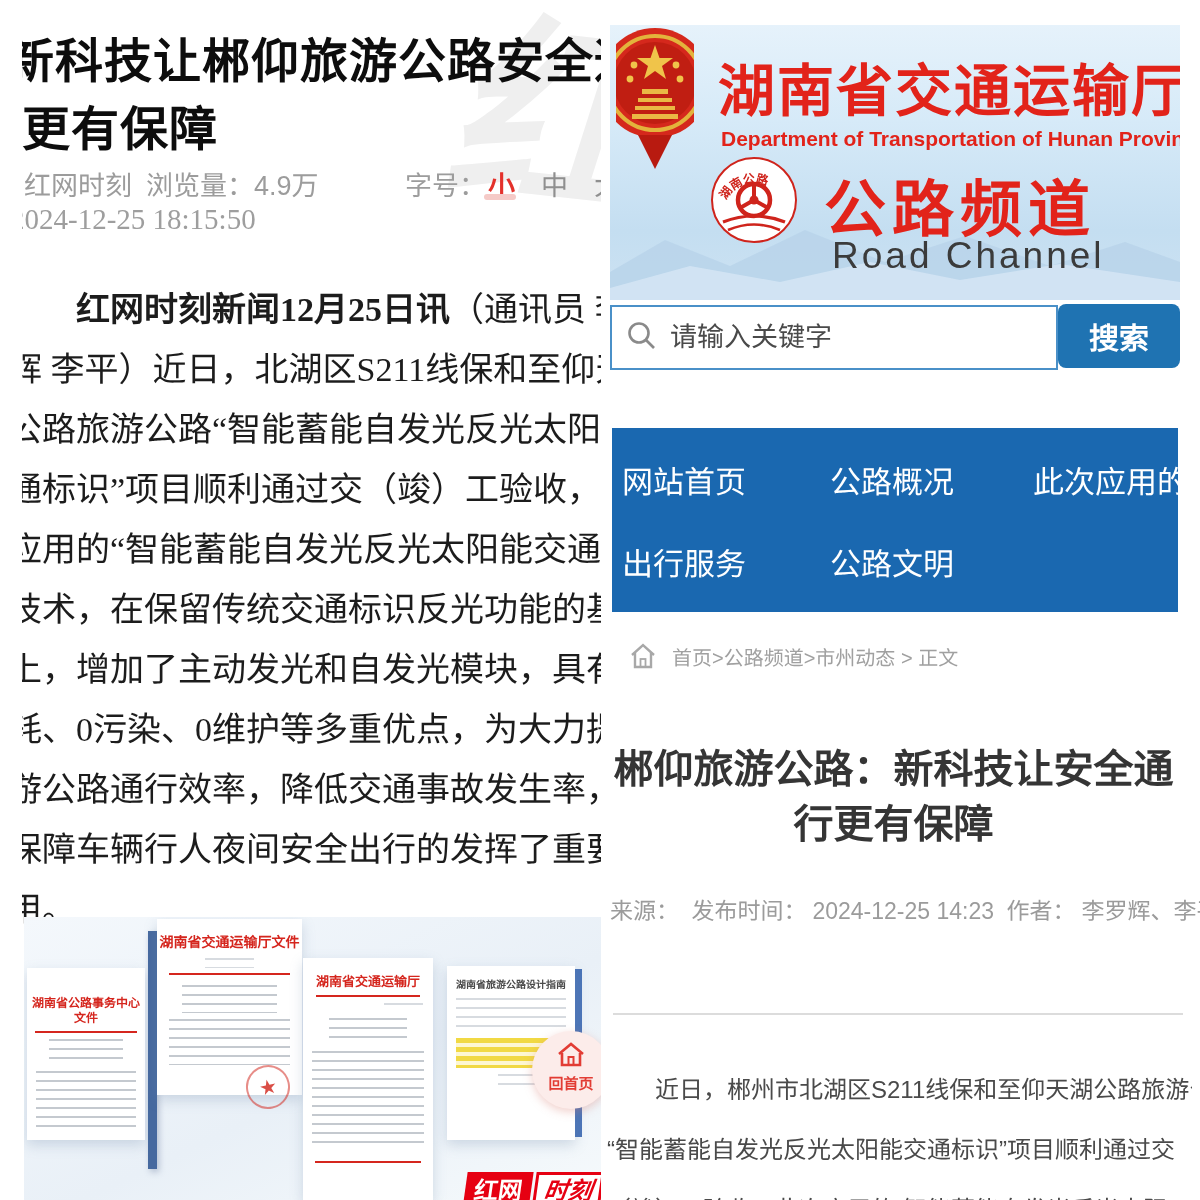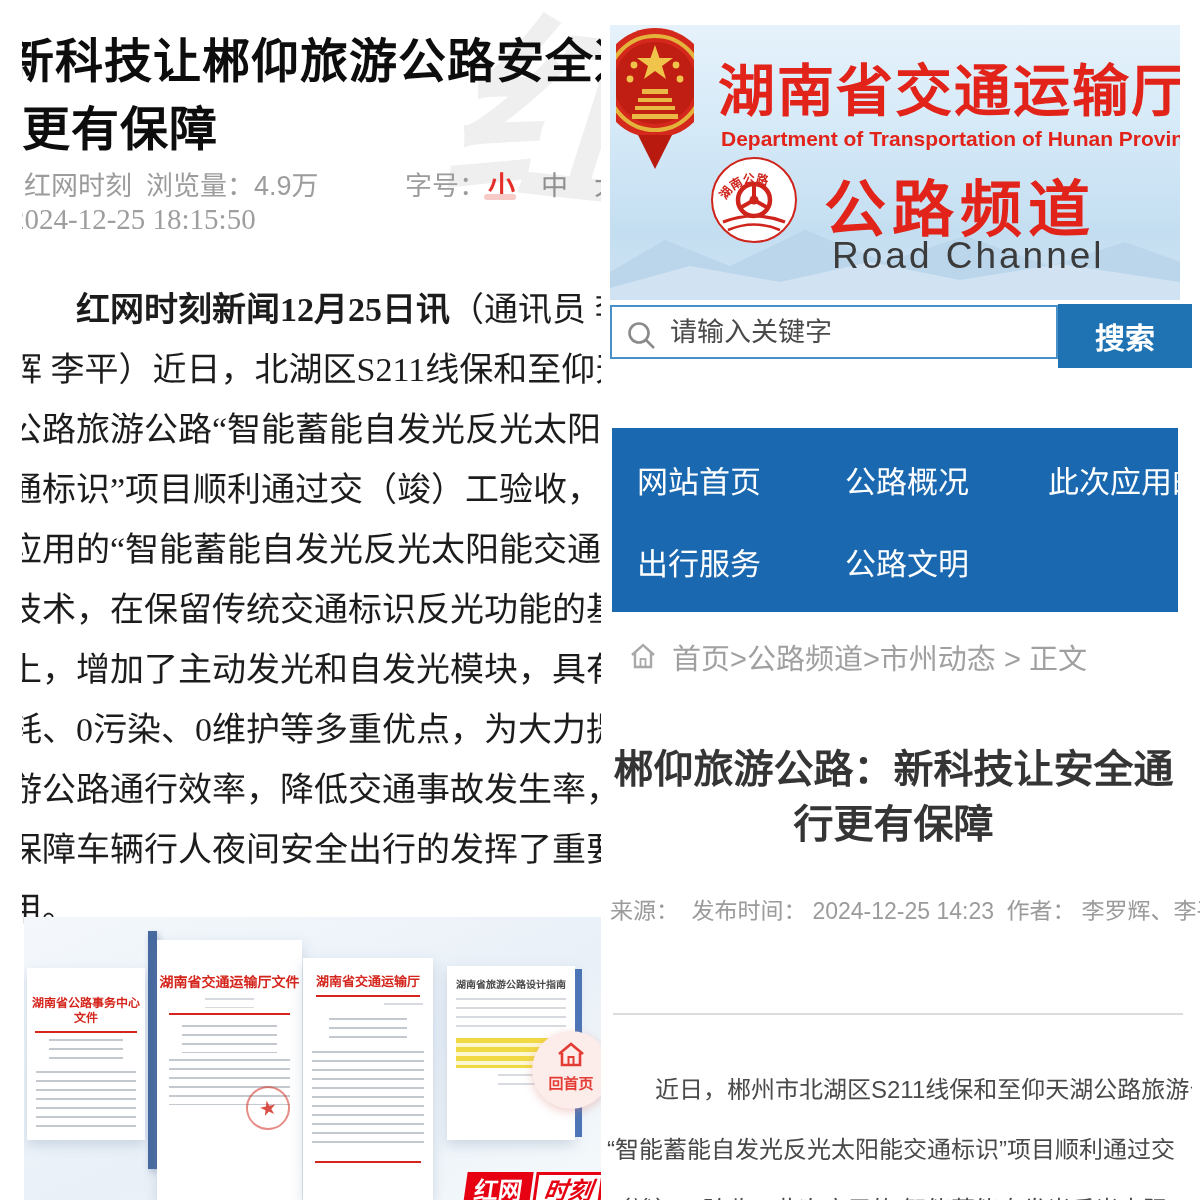--- a/index.html
+++ b/index.html
@@ -59,36 +59,36 @@
   #banner svg.mnt{position:absolute;left:0;bottom:0}
   #emblem{position:absolute;left:6px;top:2px;width:78px;height:142px}
   #b-title{position:absolute;left:108px;top:20px;font-size:57px;font-weight:800;color:#e2231a;
     letter-spacing:2px;white-space:nowrap}
   #b-sub{position:absolute;left:111px;top:102px;font-size:21px;font-weight:700;color:#e2231a;white-space:nowrap}
   #hn-logo{position:absolute;left:100px;top:131px;width:88px;height:88px}
   #b-channel{position:absolute;left:214px;top:134px;font-size:62px;font-weight:800;color:#e2231a;
     letter-spacing:6px;white-space:nowrap}
   #b-channel-en{position:absolute;left:222px;top:210px;font-size:37px;color:#3b3b3b;letter-spacing:3px;white-space:nowrap}
 
-  #search-input{position:absolute;left:3px;top:305px;width:448px;height:54px;border:2px solid #4a90c8;
+  #search-input{position:absolute;left:3px;top:305px;width:448px;height:65px;border:2px solid #4a90c8;
     padding-left:58px;font-size:27px;color:#333;background:#fff;outline:none;
     font-family:"Liberation Sans","DejaVu Sans",sans-serif}
   #search-input::placeholder{color:#4a4a4a;opacity:1}
   #magnifier{position:absolute;left:19px;top:320px;pointer-events:none}
-  #search-btn{position:absolute;left:451px;top:304px;width:134px;height:64px;background:#1f73b2;color:#fff;
-    font-size:30px;font-weight:700;border:none;border-radius:0;cursor:pointer;
+  #search-btn{position:absolute;left:451px;top:304px;width:122px;height:64px;background:#1f73b2;color:#fff;
+    font-size:30px;font-weight:700;border:none;border-radius:8px;cursor:pointer;
     font-family:"Liberation Sans","DejaVu Sans",sans-serif}
 
   #nav{position:absolute;left:5px;top:428px;width:566px;height:184px;background:#1a68b0;
     display:grid;grid-template-columns:208px 203px 1fr;grid-auto-rows:82px;align-content:center;
-    padding-left:25px;align-items:center}
+    padding-left:10px;align-items:center}
   #nav .nav-item{color:#fff;font-size:31px;white-space:nowrap;cursor:pointer}
 
   #breadcrumb{position:absolute;left:21px;top:638px;height:36px;display:flex;align-items:center}
-  #breadcrumb .bc-text{font-size:29px;color:#a0a0a0;margin-left:14px;white-space:nowrap}
+  #breadcrumb .bc-text{font-size:20px;color:#a0a0a0;margin-left:14px;white-space:nowrap}
 
   #r-title{position:absolute;left:0;top:742px;width:573px;text-align:center;font-size:40px;font-weight:700;
     color:#353535;line-height:55px}
   #r-meta{position:absolute;left:0;top:892px;width:573px;text-align:center;font-size:23px;color:#9b9b9b;white-space:nowrap}
   #r-meta span{margin:0 3px}
   #r-font{position:absolute;left:0;top:958px;width:573px;text-align:center;font-size:25px;color:#8a8a8a}
   #r-font .sz{margin:0 6px;cursor:pointer}
   #r-font .sz.blue{color:#3579b8}
   #r-divider{position:absolute;left:6px;top:1013px;width:570px;height:2px;background:#dcdcdc}
   #r-body{position:absolute;left:0;top:1075px;width:585px;font-size:24px;color:#4a4a4a}
@@ -139,21 +139,21 @@
     <div id="l-figure">
 
       <div class="card" style="left:3px;top:51px;width:118px;height:172px;padding-top:28px">
         <div class="ct" style="font-size:12px">湖南省公路事务中心文件</div>
         <div class="redrule" style="width:86%"></div>
         <div class="bars" style="width:62%;height:26px"></div>
         <div class="bars" style="width:84%;height:58px"></div>
       </div>
 
       <div id="c2-spine"></div>
-      <div class="card" style="left:133px;top:23px;width:145px;height:260px;padding-top:34px">
+      <div class="card" style="left:133px;top:2px;width:145px;height:176px;padding-top:15px">
         <div class="ct" style="font-size:14px">湖南省交通运输厅文件</div>
         <div class="bars light" style="width:34%;height:10px"></div>
         <div class="redrule" style="width:84%"></div>
         <div class="bars" style="width:66%;height:28px;margin-top:10px"></div>
         <div class="bars" style="width:84%;height:46px"></div>
         <div class="stamp">
             <span>★</span>
           </div>
       </div>
 

